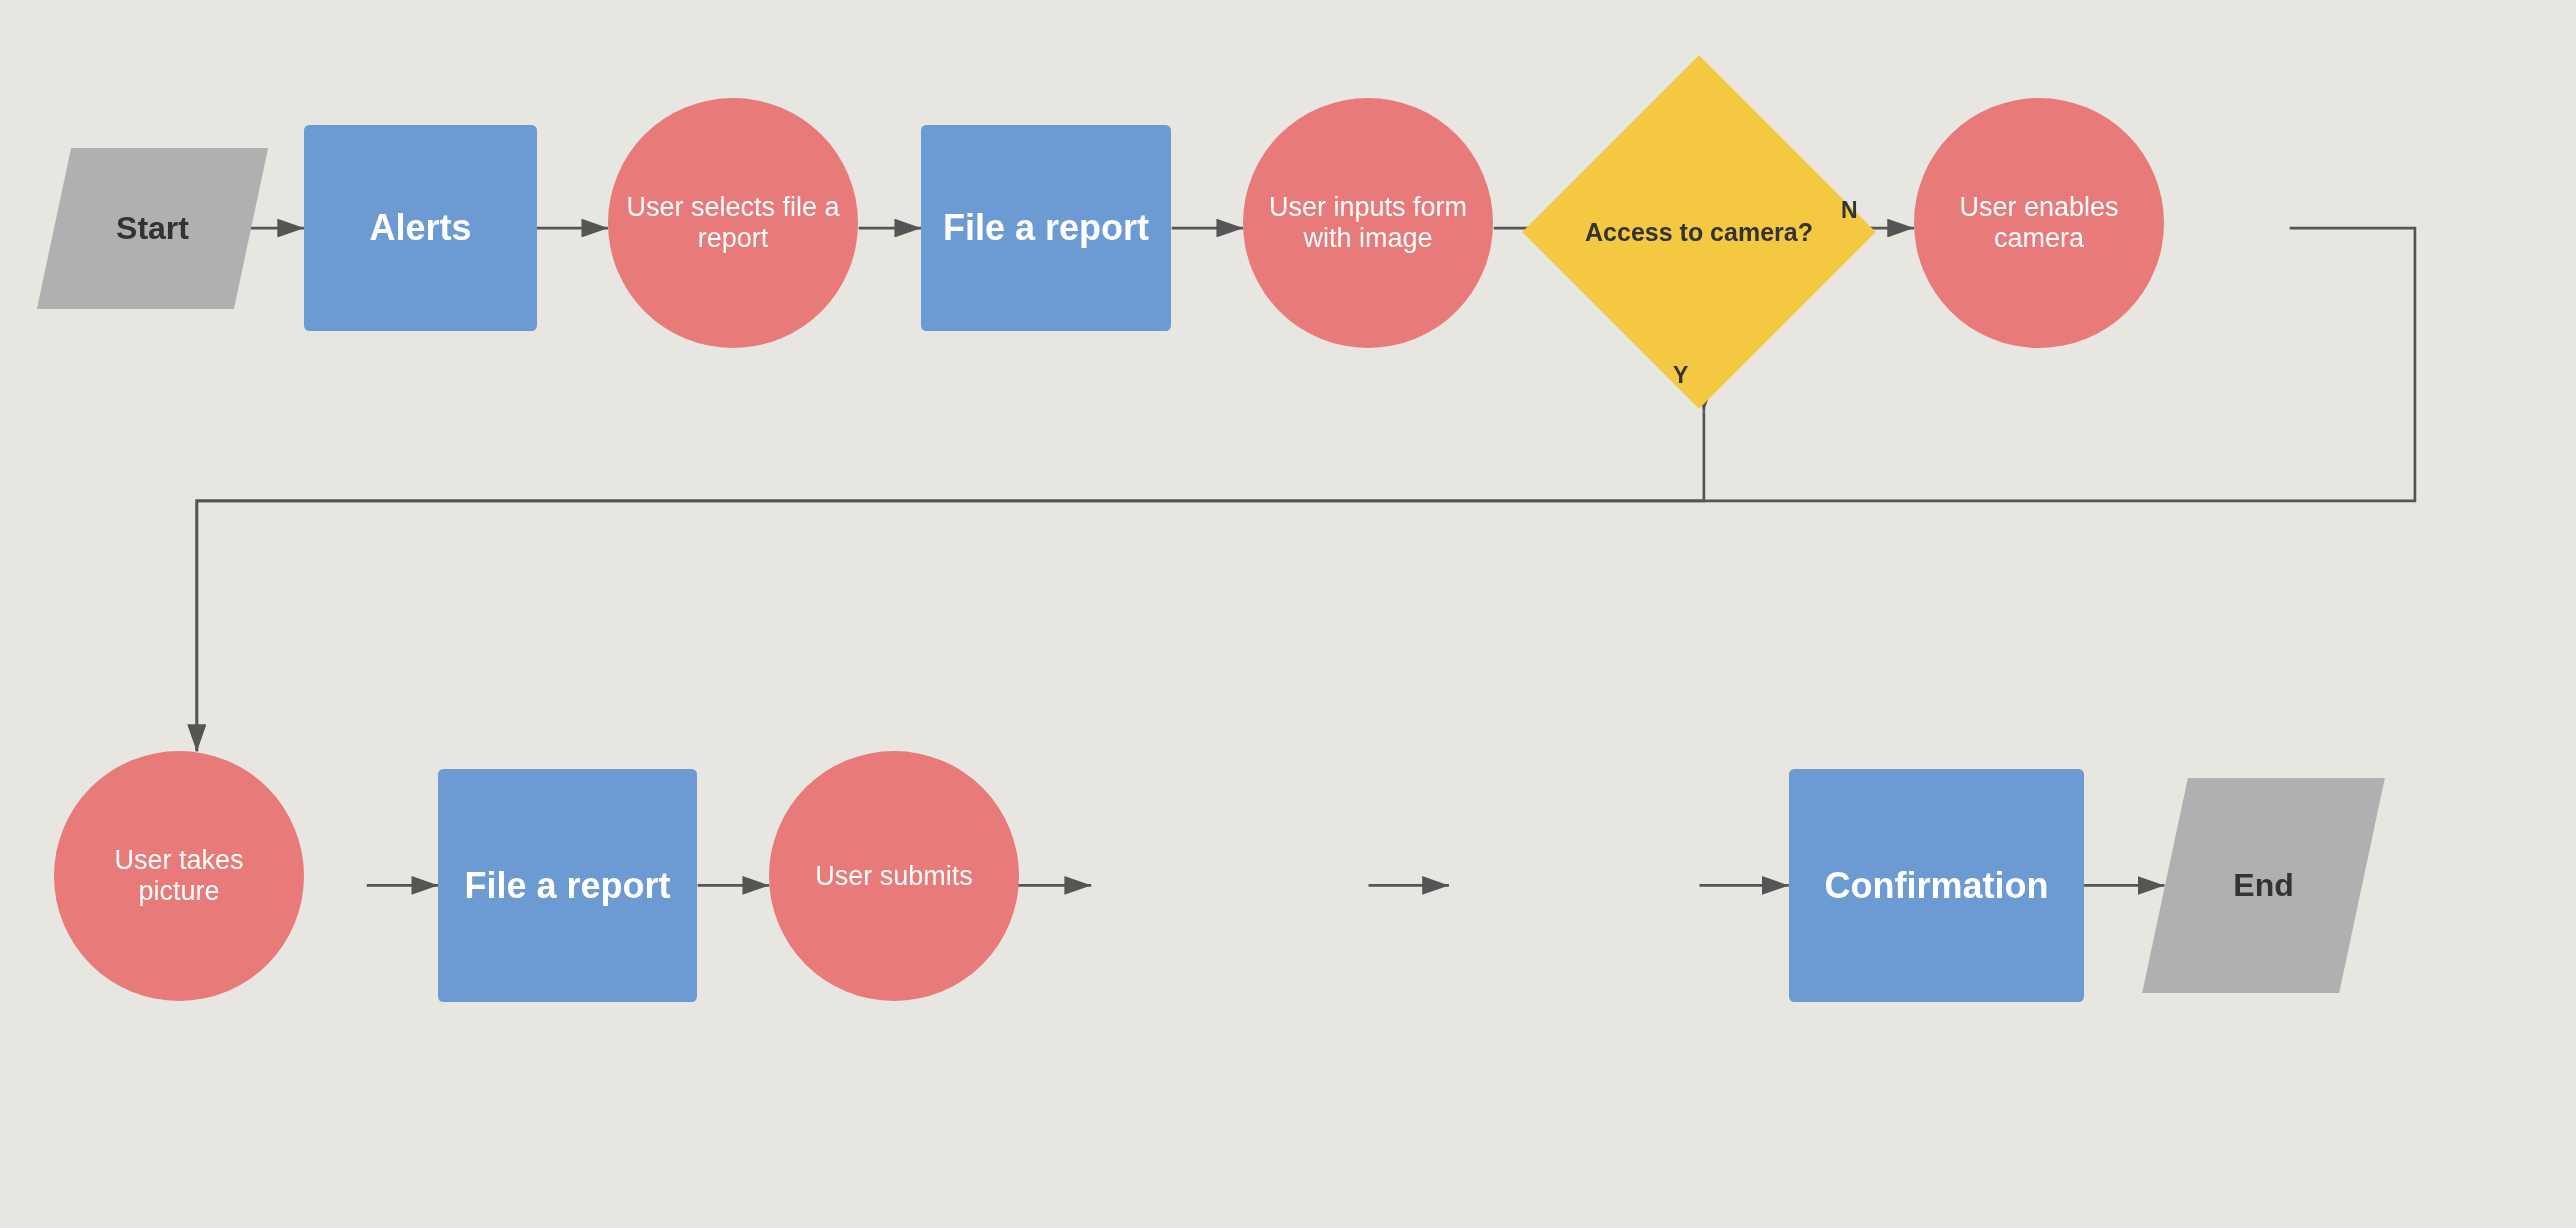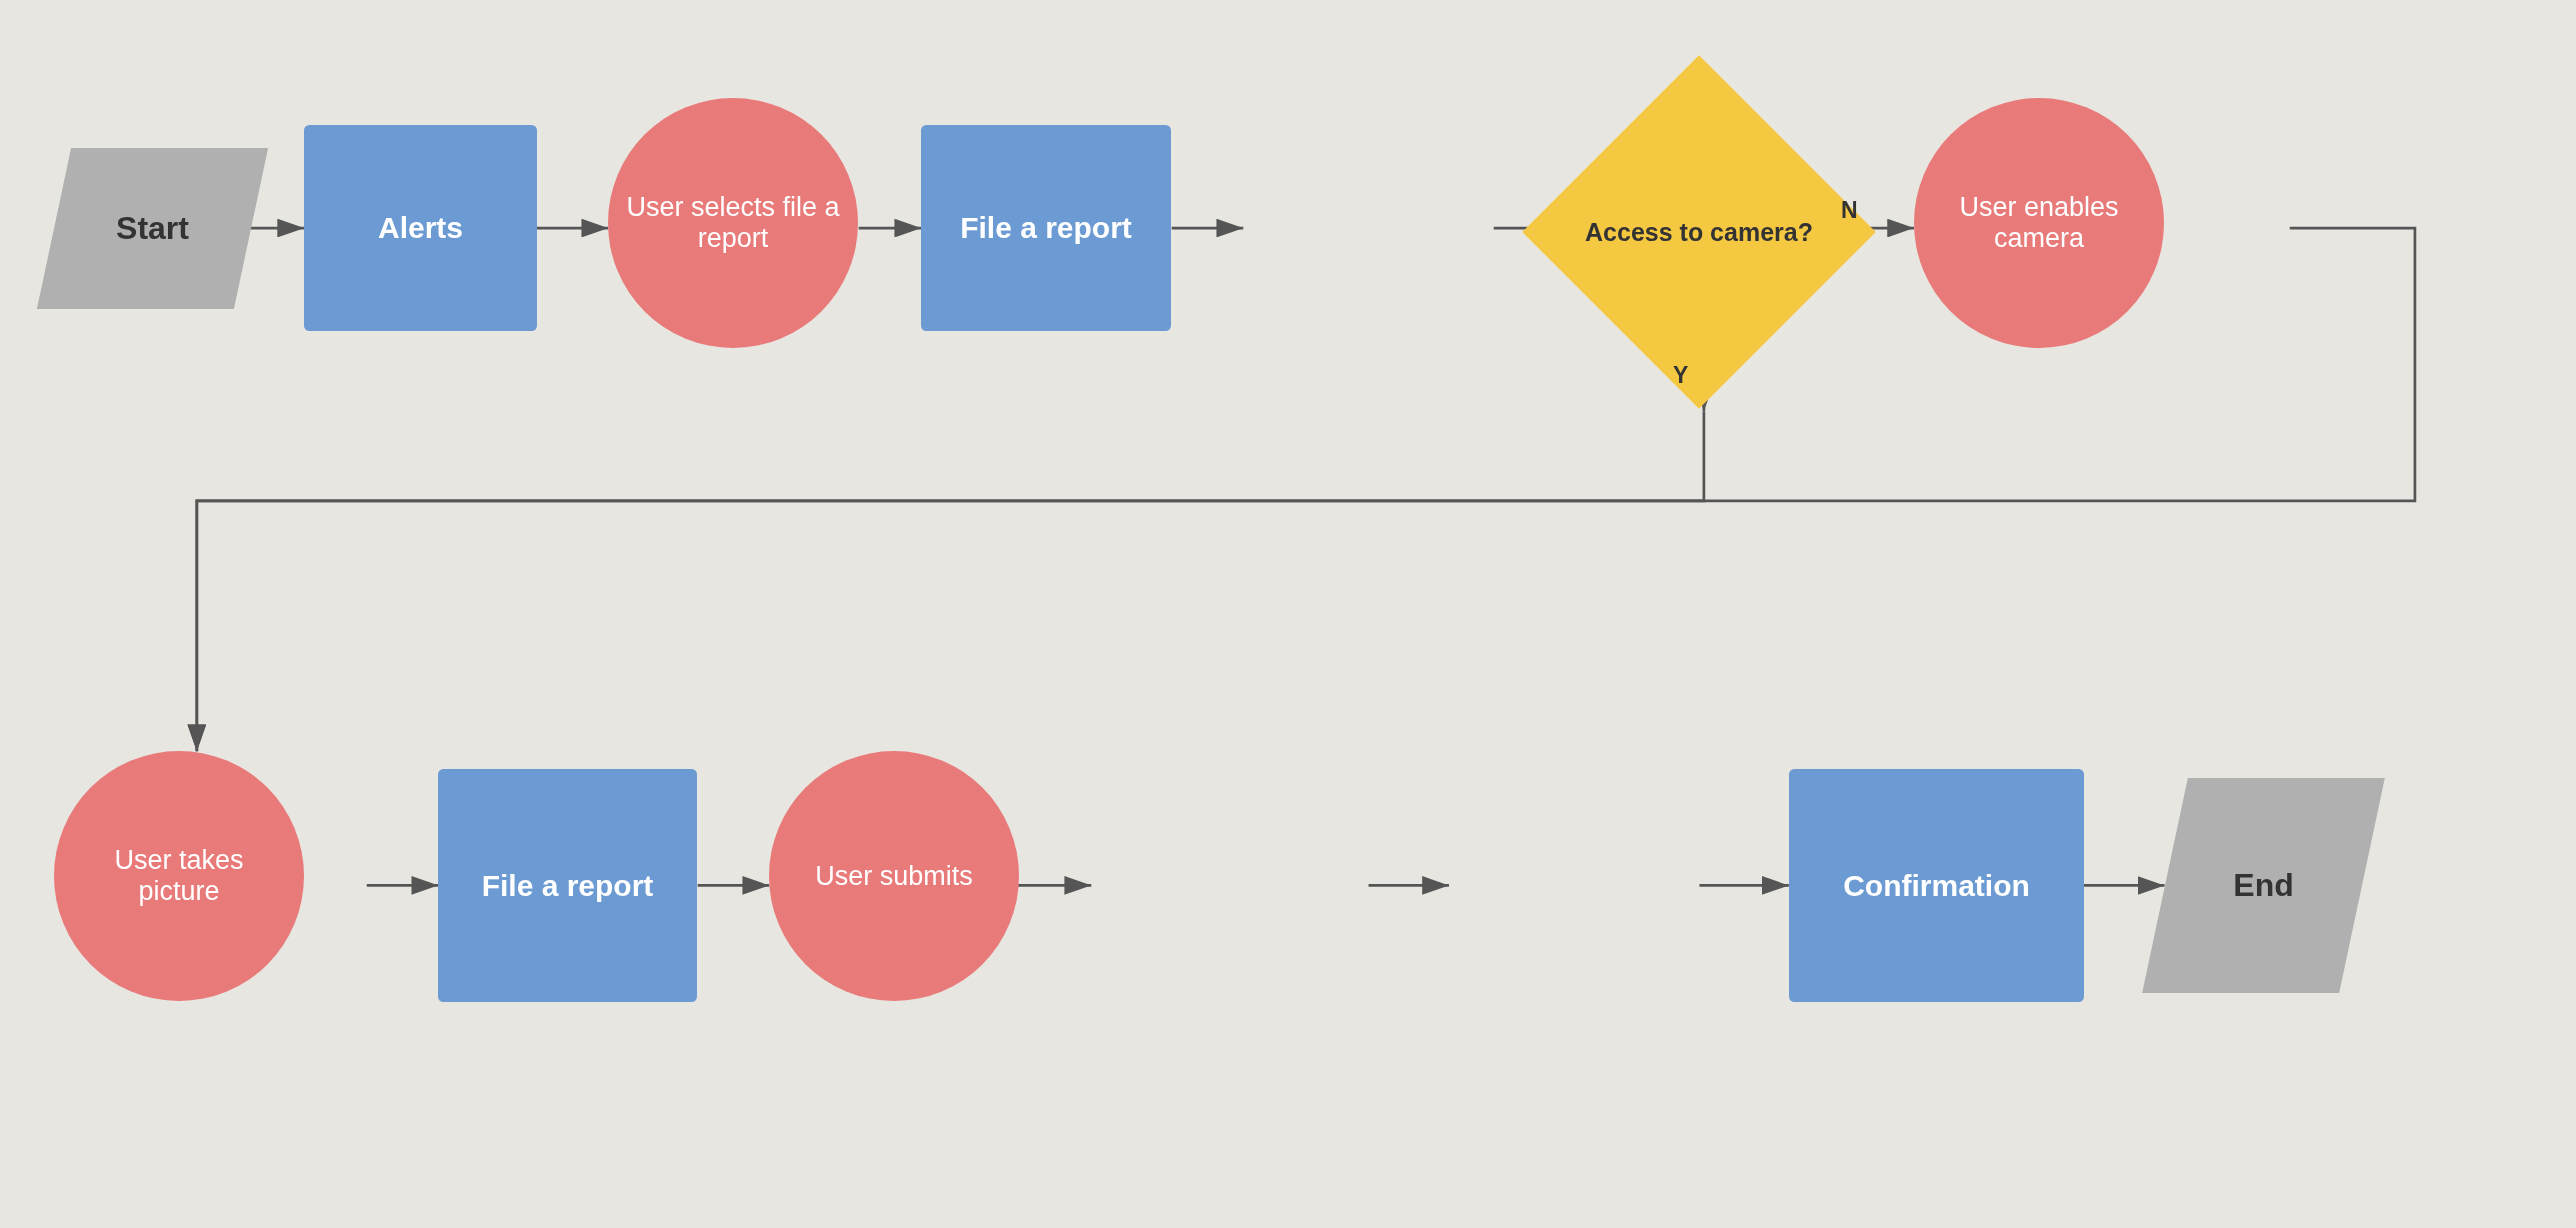--- a/index.html
+++ b/index.html
@@ -25,21 +25,21 @@
       display: flex;
       align-items: center;
       justify-content: center;
       text-align: center;
     }
 
     .rect-blue {
       background-color: #6b9bd2;
       border-radius: 5.4px;
       color: #fff;
-      font-size: 30px;
+      font-size: 36px;
       font-weight: 600;
     }
 
     .circle-pink {
       background-color: #e87a7a;
       border-radius: 50%;
       color: #fff;
       font-size: 27px;
       font-weight: 500;
     }
@@ -208,20 +208,23 @@
   </div>
 
   <div class="shape circle-pink" style="left:608px; top:98px; width:250px; height:250px;">
     <span style="padding:18px;">User selects file a report</span>
   </div>
 
   <div class="shape rect-blue" style="left:921px; top:125px; width:250px; height:206px;">
     <span>File a report</span>
   </div>
 
+  <div class="shape circle-pink" style="left:1243px; top:98px; width:250px; height:250px;">
+    <span style="padding:18px;">User inputs form with image</span>
+  </div>
 
   <div class="shape diamond-yellow" style="left:1574px; top:107px; width:250px; height:250px;">
     <div class="diamond-inner">
       <span style="font-size:25px; padding:9px;">Access to camera?</span>
     </div>
   </div>
 
   <div style="position:absolute; left:1841px; top:197px; font-size:23px; color:#333; font-weight:600;">N</div>
 
   <div style="position:absolute; left:1673px; top:362px; font-size:23px; color:#333; font-weight:600;">Y</div>

